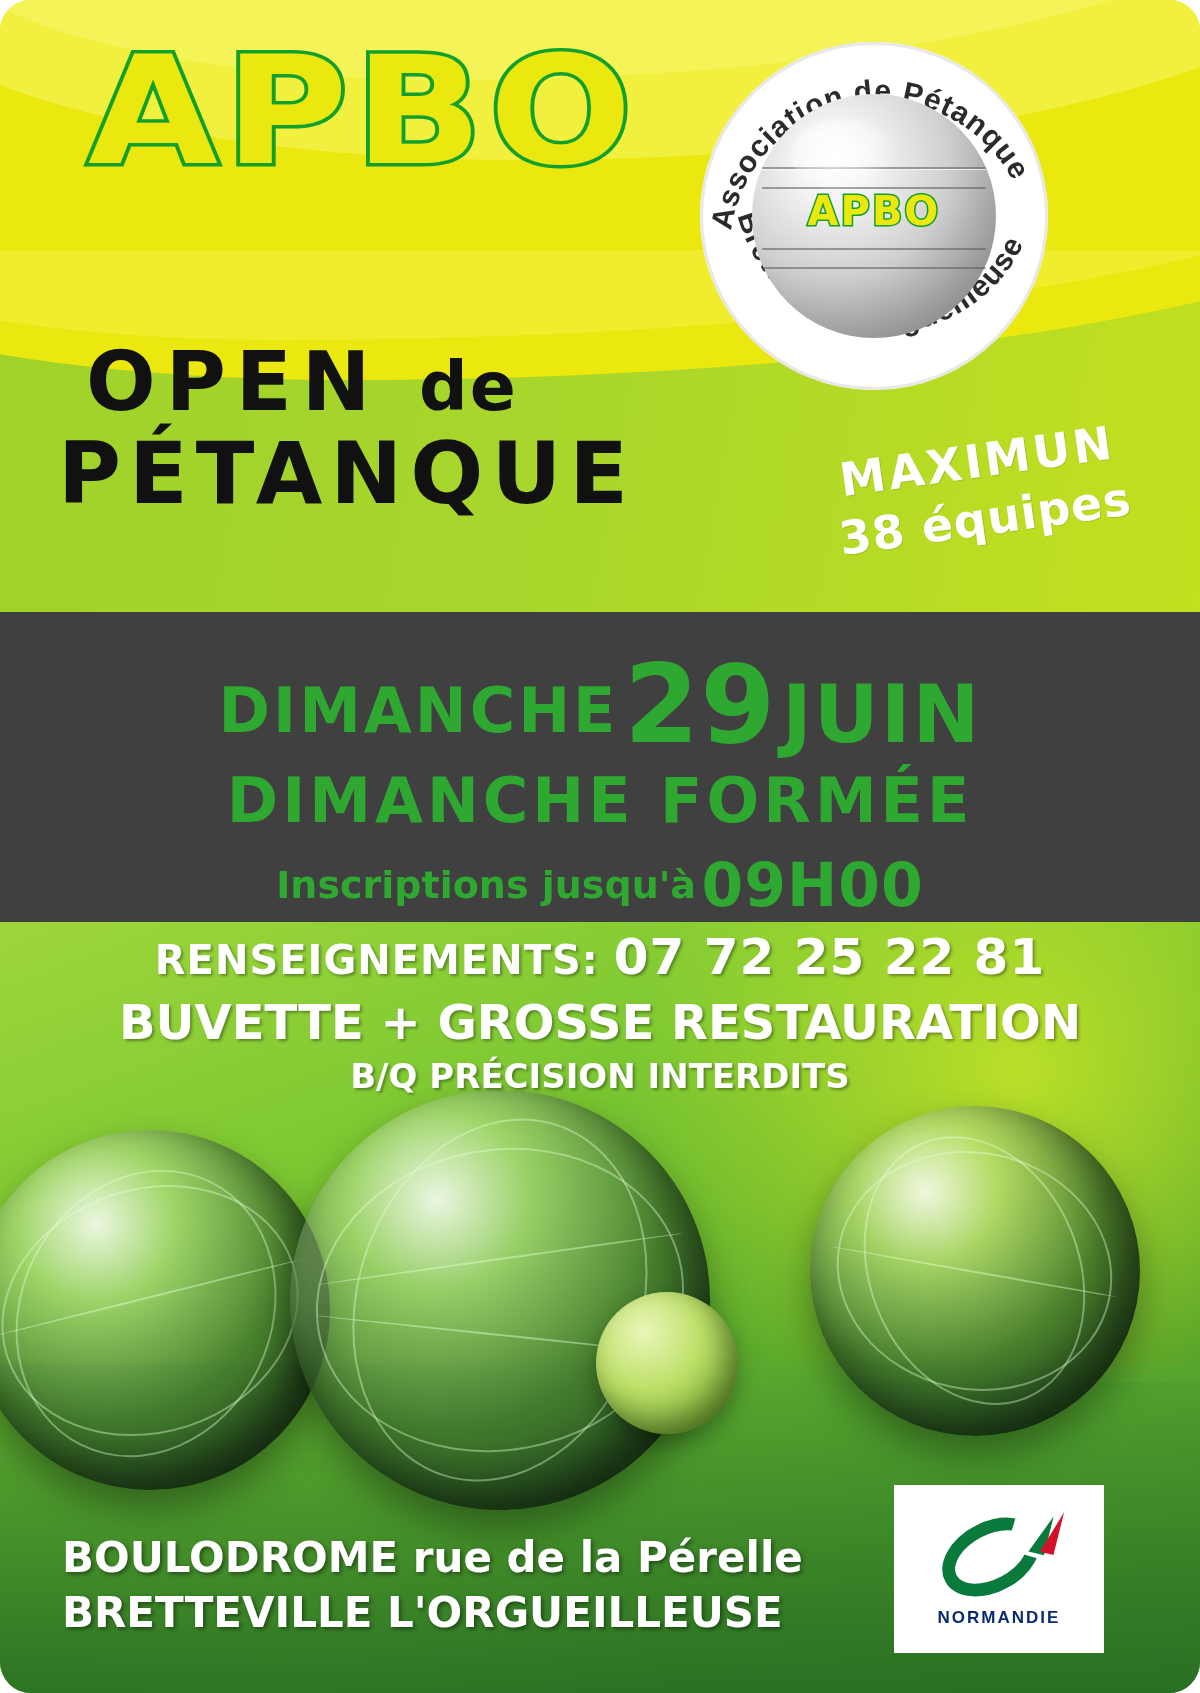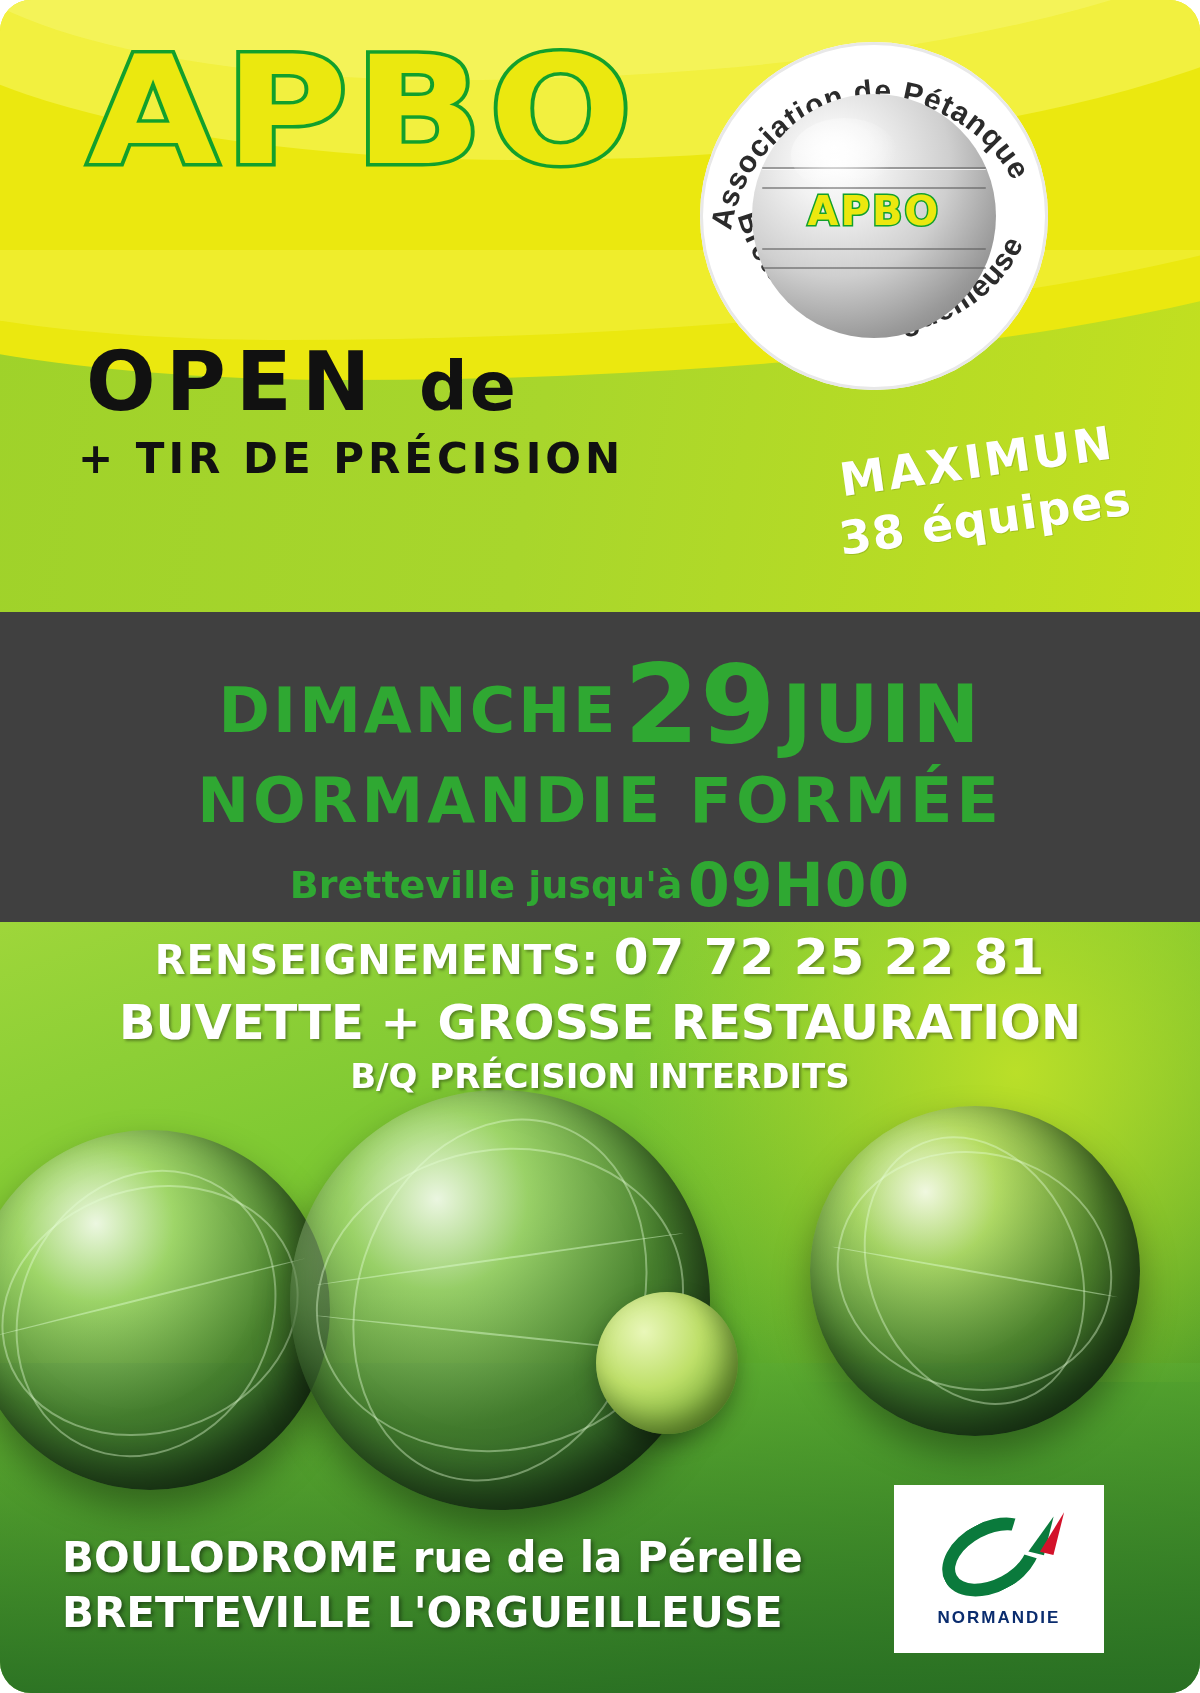--- a/index.html
+++ b/index.html
@@ -350,37 +350,37 @@
       <div class="shine"></div>
     </div>
     <div class="ball-label">APBO</div>
   </div>
 
   <div class="title-wrap">
     <div class="title-1">
       <span>OPEN</span>
       <span class="small">de</span>
     </div>
-    <div class="title-3">+ TIR DE PRÉCISION</div>
+    <div class="title-2">PÉTANQUE</div>
   </div>
 
   <div class="maximum">
     <div class="l1">MAXIMUN</div>
     <div class="l2">38 équipes</div>
   </div>
 
   <div class="band-white">
     <div class="date-row">
       <span class="dim">DIMANCHE</span>
       <span class="big">29</span>
       <span class="mois">JUIN</span>
     </div>
-    <div class="triplette">NORMANDIE FORMÉE</div>
+    <div class="triplette">DIMANCHE FORMÉE</div>
     <div class="insc">
-      <span class="lbl">Bretteville jusqu'à</span>
+      <span class="lbl">Inscriptions jusqu'à</span>
       <span class="hour">09H00</span>
     </div>
   </div>
 
   <div class="photo">
     <div class="glow"></div>
     <div class="glow2"></div>
     <div class="ground"></div>
 
     <div class="boule b1">

